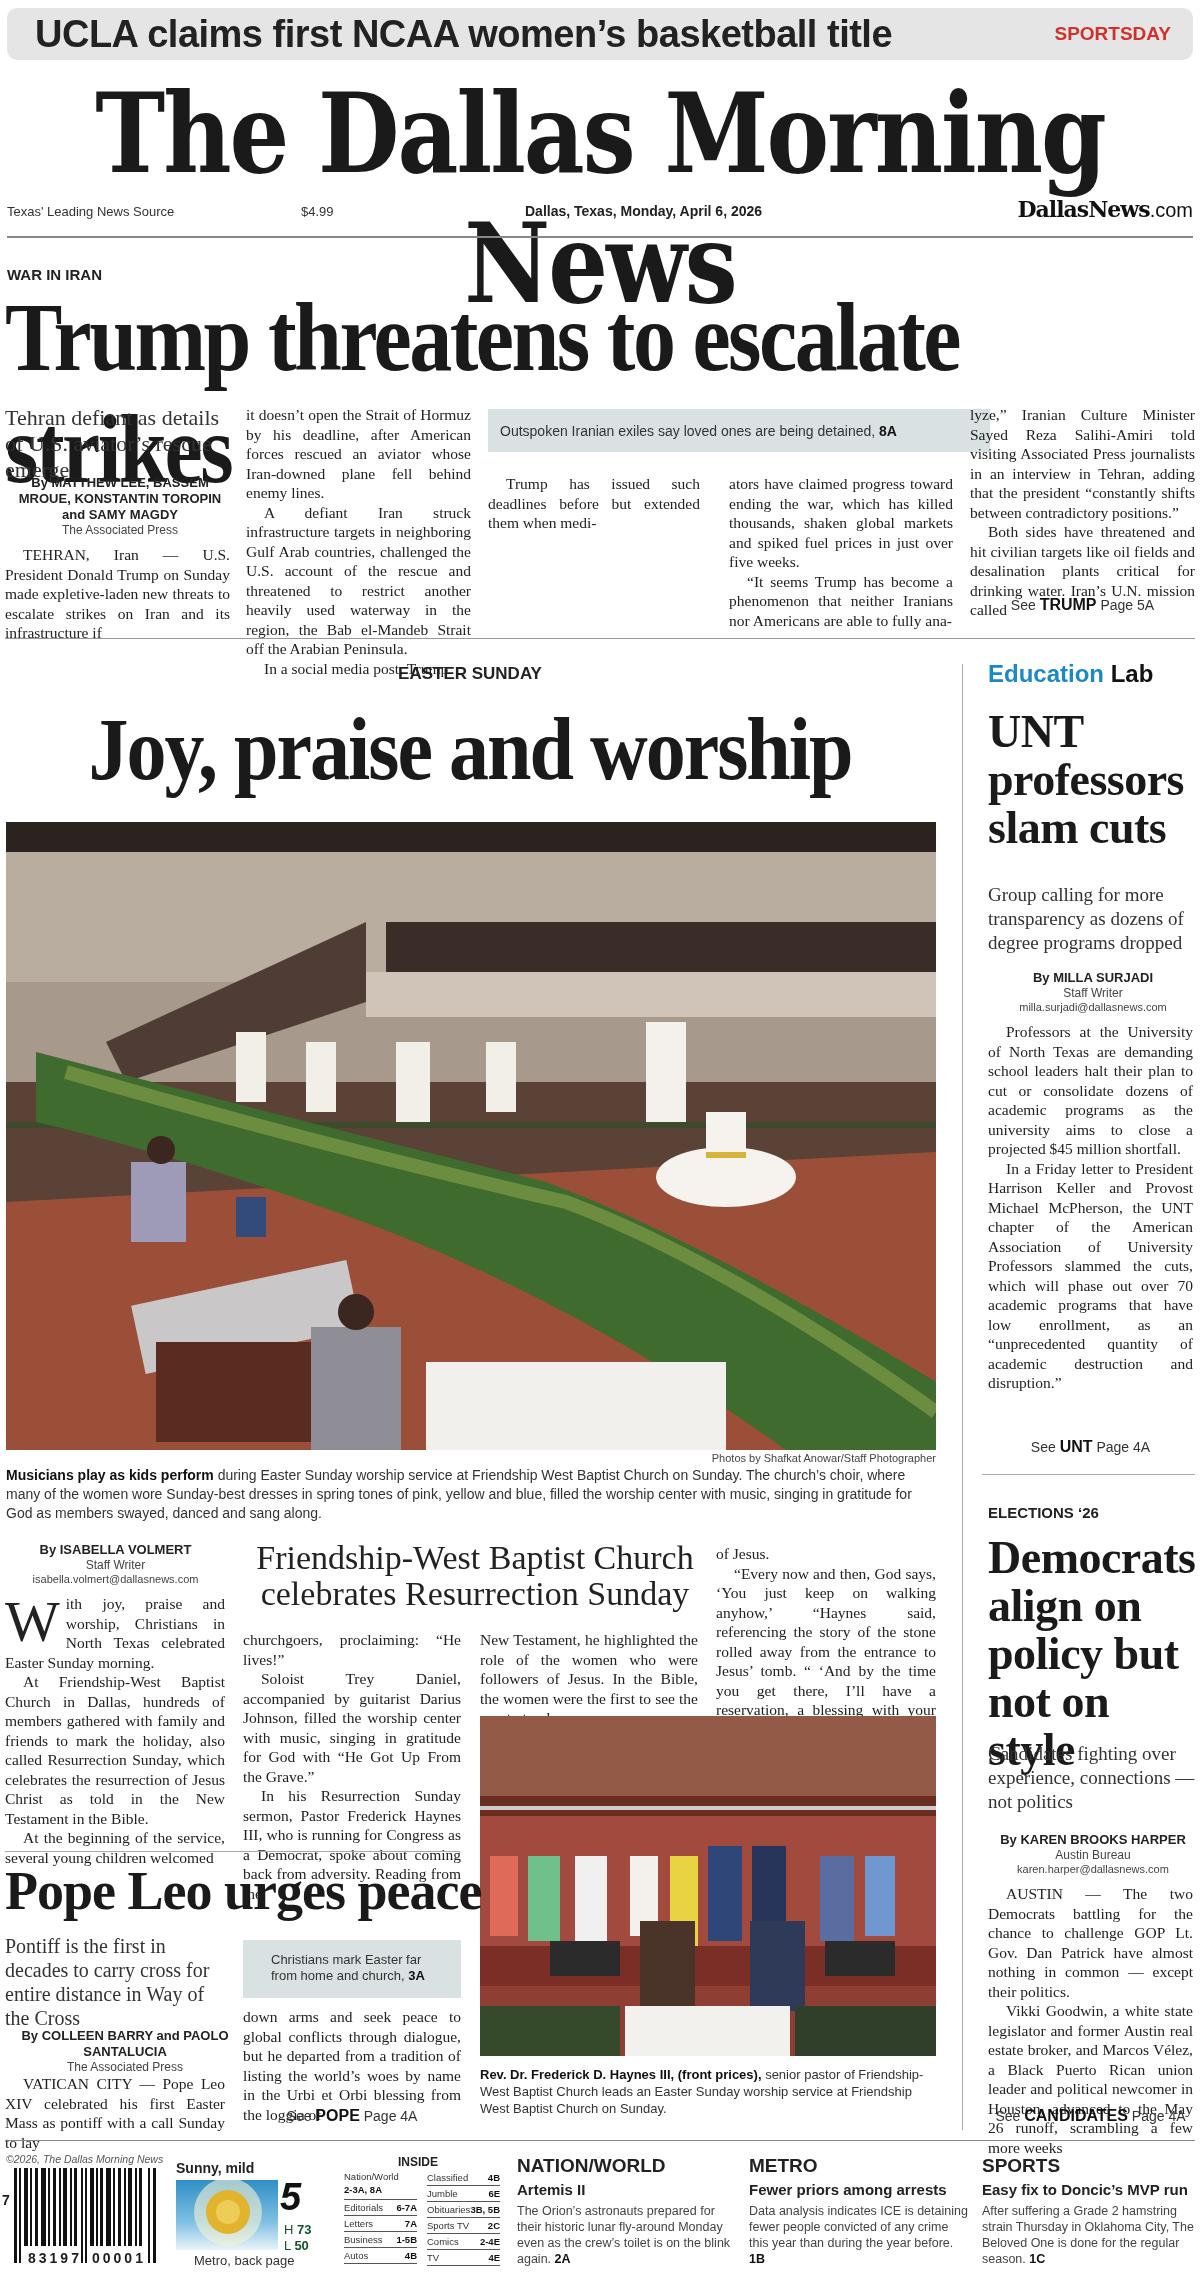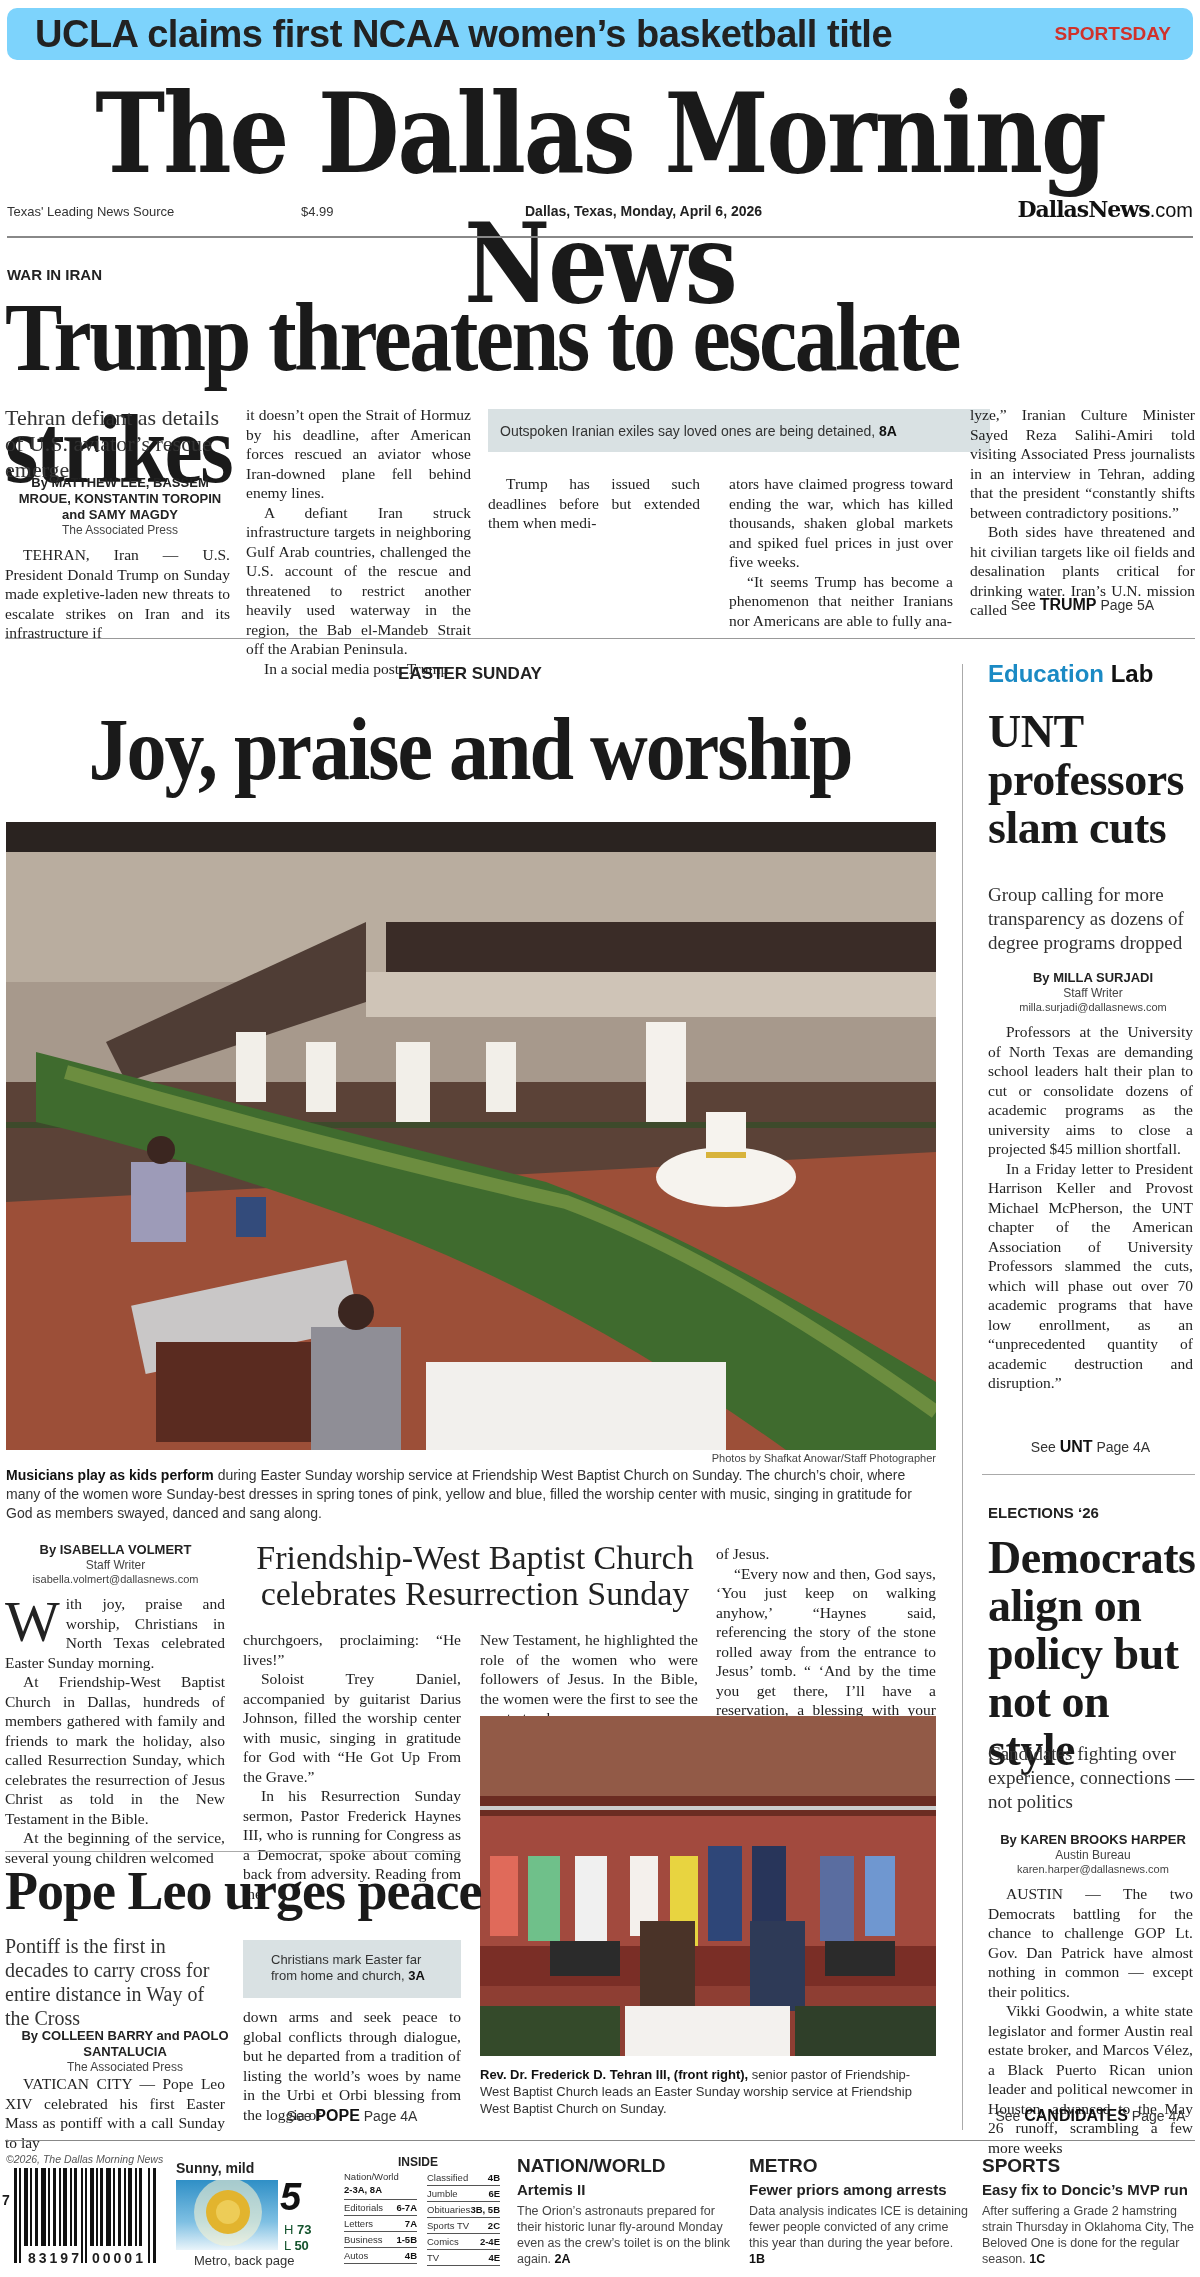--- a/index.html
+++ b/index.html
@@ -1,20 +1,20 @@
 <!DOCTYPE html>
 <html><head>
 <meta charset="utf-8">
 <style>
   * { box-sizing: border-box; margin: 0; padding: 0; }
   body { width: 1200px; height: 2277px; background: #fff; color: #1c1c1c; font-family: "Liberation Serif", serif; position: relative; overflow: hidden; }
   .abs { position: absolute; }
 
   
-  .teaser { left: 7px; top: 8px; width: 1186px; height: 52px; background: #7dd3fc; border-radius: 10px; }
+  .teaser { left: 7px; top: 8px; width: 1186px; height: 52px; background: #e5e5e5; border-radius: 10px; }
   .teaser .t-head { position: absolute; left: 28px; top: 5px; font-family: "Liberation Sans", sans-serif; font-weight: bold; font-size: 38px; color: #222; letter-spacing: -0.5px; }
   .teaser .t-sec { position: absolute; right: 22px; top: 15px; font-family: "Liberation Sans", sans-serif; font-weight: bold; font-size: 19px; color: #d0322b; }
 
   
   .masthead { left: 0; top: 68px; width: 1200px; text-align: center; font-family: "DejaVu Serif", serif; font-weight: bold; font-size: 94px; color: #1a1a1a; letter-spacing: -2px; transform: scaleY(1.18); transform-origin: top center; }
   .folio { left: 7px; top: 200px; width: 1186px; height: 22px; font-family: "Liberation Sans", sans-serif; font-size: 13px; color: #333; }
   .folio .f-tag { position: absolute; left: 0; top: 4px; }
   .folio .f-price { position: absolute; left: 294px; top: 4px; }
   .folio .f-date { position: absolute; left: 518px; top: 3px; font-weight: bold; font-size: 14px; color: #222; }
   .folio .f-site { position: absolute; right: 0; top: -4px; font-family: "DejaVu Serif", serif; font-weight: bold; font-size: 22px; color: #111; letter-spacing: -1px; }
@@ -209,21 +209,21 @@
     <rect x="70" y="225" width="70" height="35" fill="#2b2b2b"></rect>
     <rect x="345" y="225" width="70" height="35" fill="#2b2b2b"></rect>
     <rect x="160" y="205" width="55" height="90" fill="#4a3328"></rect>
     <rect x="270" y="205" width="55" height="90" fill="#2e3a57"></rect>
     <rect x="145" y="290" width="165" height="50" fill="#f3f1ee"></rect>
     <rect x="0" y="290" width="140" height="50" fill="#344a2a"></rect>
     <rect x="315" y="290" width="141" height="50" fill="#2f3f29"></rect>
   </svg>
 </div>
 <div class="abs cutline" style="left:480px; top:2066px; width:456px; font-size:13px; line-height:17px;">
-  <b>Rev. Dr. Frederick D. Tehran III, (front right),</b><span> senior pastor of Friendship-West Baptist Church leads an Easter Sunday worship service at Friendship West Baptist Church on Sunday.</span>
+  <b>Rev. Dr. Frederick D. Haynes III, (front prices),</b><span> senior pastor of Friendship-West Baptist Church leads an Easter Sunday worship service at Friendship West Baptist Church on Sunday.</span>
 </div>
 
 <div class="abs hr" style="left:5px; top:1851px; width:455px;"></div>
 
 <div class="abs pope-head">Pope Leo urges peace</div>
 <div class="abs deck" style="left:5px; top:1934px; width:215px; font-size:20px; line-height:24px;">Pontiff is the first in decades to carry cross for entire distance in Way of the Cross</div>
 <div class="abs byline" style="left:15px; top:2028px; width:220px;">
   <div class="b-name">By COLLEEN BARRY and PAOLO SANTALUCIA</div>
   <div class="b-org">The Associated Press</div>
 </div>

